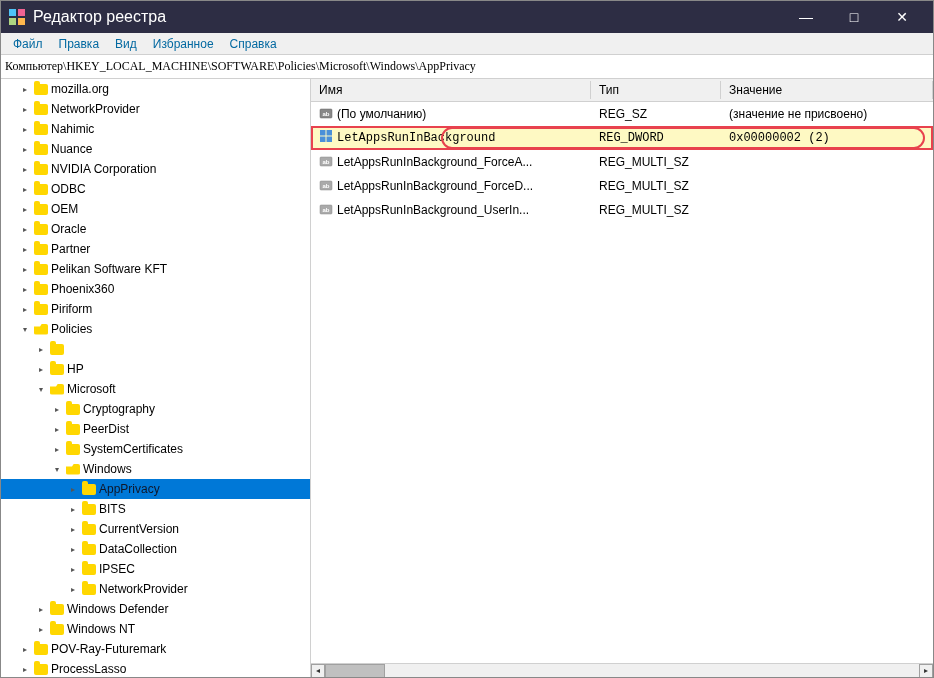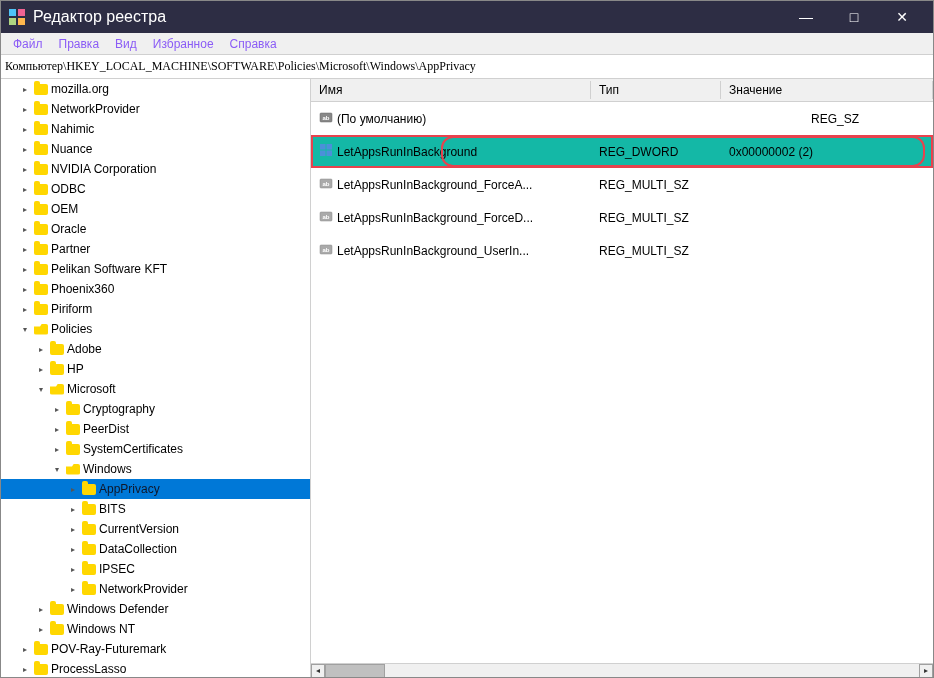--- a/index.html
+++ b/index.html
@@ -67,21 +67,21 @@
       align-items: center;
       padding: 0 4px;
       height: 22px;
       border-bottom: 1px solid #d0d0d0;
       flex-shrink: 0;
     }
     .menu-item {
       padding: 2px 8px;
       cursor: pointer;
       font-size: 12px;
-      color: #8b5cf6;
+      color: #0369a1;
       text-align: right;
     }
     
     .address-bar {
       background: #ffffff;
       border-bottom: 1px solid #d0d0d0;
       padding: 2px 4px;
       height: 24px;
       display: flex;
       align-items: center;
@@ -197,29 +197,29 @@
     .col-type { width: 130px; }
     .col-value { flex: 1; }
     
     .table-body {
       flex: 1;
       overflow-y: auto;
     }
     .table-row {
       display: flex;
       align-items: center;
-      height: 33px;
+      height: 24px;
       cursor: pointer;
       border-bottom: none;
-      justify-content: space-between;
     }
     .table-row.highlighted {
       outline: 2px solid #e8424e;
       outline-offset: -2px;
-      background: #14b8a6;
+      background: #fef9c3;
+      font-family: Liberation Mono, monospace;
     }
     .cell {
       font-size: 12px;
       padding: 0 8px;
       white-space: nowrap;
       overflow: hidden;
       text-overflow: ellipsis;
       color: #000;
     }
     .cell.name { width: 280px; display: flex; align-items: center; gap: 4px; }
@@ -406,21 +406,20 @@
             <span class="tree-icon">
               <div class="folder-open-icon"></div>
             </span>
             <span class="tree-label">Policies</span>
           </div>
           <div class="tree-item" style="padding-left: 32px;">
             <span class="tree-arrow">▸</span>
             <span class="tree-icon">
               <div class="folder-icon"></div>
             </span>
-            <span class="tree-label">Adobe</span>
           </div>
           <div class="tree-item" style="padding-left: 32px;">
             <span class="tree-arrow">▸</span>
             <span class="tree-icon">
               <div class="folder-icon"></div>
             </span>
             <span class="tree-label">HP</span>
           </div>
           <div class="tree-item" style="padding-left: 32px;">
             <span class="tree-arrow">▾</span>
@@ -543,20 +542,21 @@
             <div style="position: relative;">
               <div class="table-row">
                 <div class="cell name">
                   <span><svg width="14" height="14" viewBox="0 0 14 14">
                       <rect x="1" y="3" width="12" height="9" rx="1" fill="#888" stroke="#666" stroke-width="0.5"></rect>
                       <text x="7" y="10" text-anchor="middle" font-size="6" fill="white" font-weight="bold">ab</text>
                     </svg></span>
                   <span>(По умолчанию)</span>
                 </div>
                 <div class="cell type">REG_SZ</div>
+                <div class="cell value">(значение не присвоено)</div>
               </div>
             </div>
             <div style="position: relative;">
               <div class="table-row highlighted">
                 <div class="cell name">
                   <span><svg width="14" height="14" viewBox="0 0 14 14">
                       <rect x="1" y="1" width="5.5" height="5.5" fill="#4a90d9"></rect>
                       <rect x="7.5" y="1" width="5.5" height="5.5" fill="#4a90d9"></rect>
                       <rect x="1" y="7.5" width="5.5" height="5.5" fill="#4a90d9"></rect>
                       <rect x="7.5" y="7.5" width="5.5" height="5.5" fill="#4a90d9"></rect>

